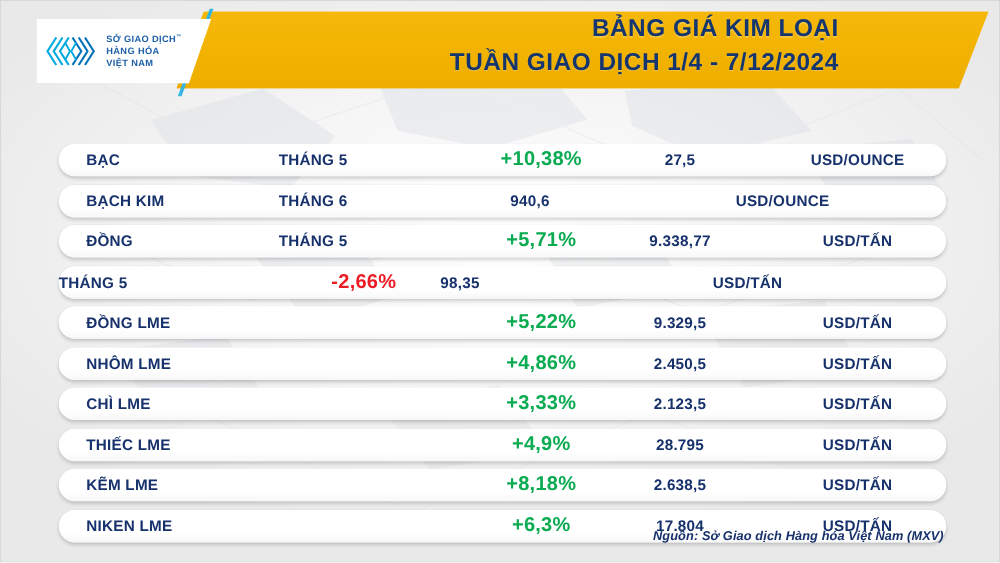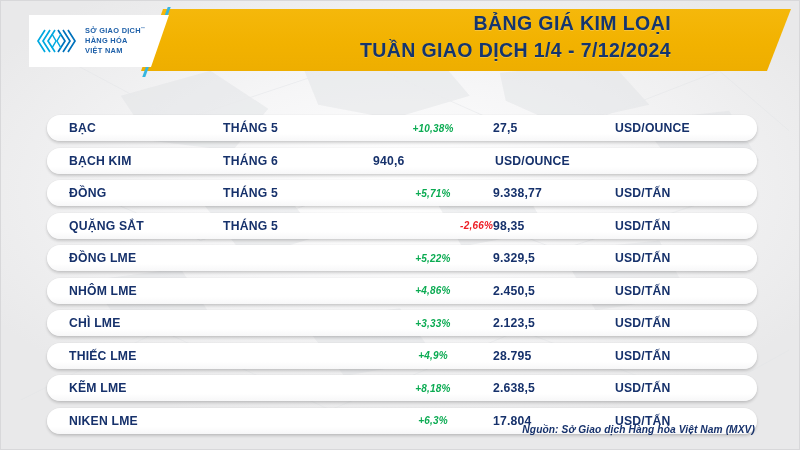--- a/index.html
+++ b/index.html
@@ -81,23 +81,23 @@
     background:linear-gradient(180deg,#ffffff 0%, #ffffff 72%, #f7f7f8 100%);
     border-radius:13px;
     box-shadow:0 2px 3px rgba(0,0,0,.17), 0 0 0 .5px rgba(0,0,0,.03);
     display:flex; align-items:center;
     color:#16316b;
     font-size:12.2px; font-weight:bold;
     letter-spacing:.2px;
   }
   .c-name  { width:176px; padding-left:22px; white-space:nowrap; }
   .c-month { width:150px; text-align:left; white-space:nowrap; }
-  .c-pct   { width:120px; text-align:center; white-space:nowrap; font-size:10px;font-style:italic; }
-  .c-price { width:102px; text-align:left; white-space:nowrap; }
-  .c-unit  { flex:1; padding-left:20px; text-align:left; white-space:nowrap; }
+  .c-pct   { width:120px; text-align:center; white-space:nowrap; font-size:16px; }
+  .c-price { width:102px; text-align:center; white-space:nowrap; }
+  .c-unit  { flex:1; padding-left:20px; text-align:center; white-space:nowrap; }
 
   .up   { color:#0bab52; }
   .down { color:#ed1c24;text-align:right; }
 
   
   .source {
     position:absolute; right:44px; bottom:14px;
     font-size:10.2px; font-weight:bold; font-style:italic;
     color:#16316b; letter-spacing:.1px;
   }
@@ -176,21 +176,20 @@
         <div class="c-unit">USD/OUNCE</div>
       </div>
       <div class="row">
         <div class="c-name">ĐỒNG</div>
         <div class="c-month">THÁNG 5</div>
         <div class="c-pct up">+5,71%</div>
         <div class="c-price">9.338,77</div>
         <div class="c-unit">USD/TẤN</div>
       </div>
       <div class="row">
-        <div class="c-name">QUẶNG SẮT</div>
         <div class="c-month">THÁNG 5</div>
         <div class="c-pct down">-2,66%</div>
         <div class="c-price">98,35</div>
         <div class="c-unit">USD/TẤN</div>
       </div>
       <div class="row">
         <div class="c-name">ĐỒNG LME</div>
         <div class="c-month"></div>
         <div class="c-pct up">+5,22%</div>
         <div class="c-price">9.329,5</div>

